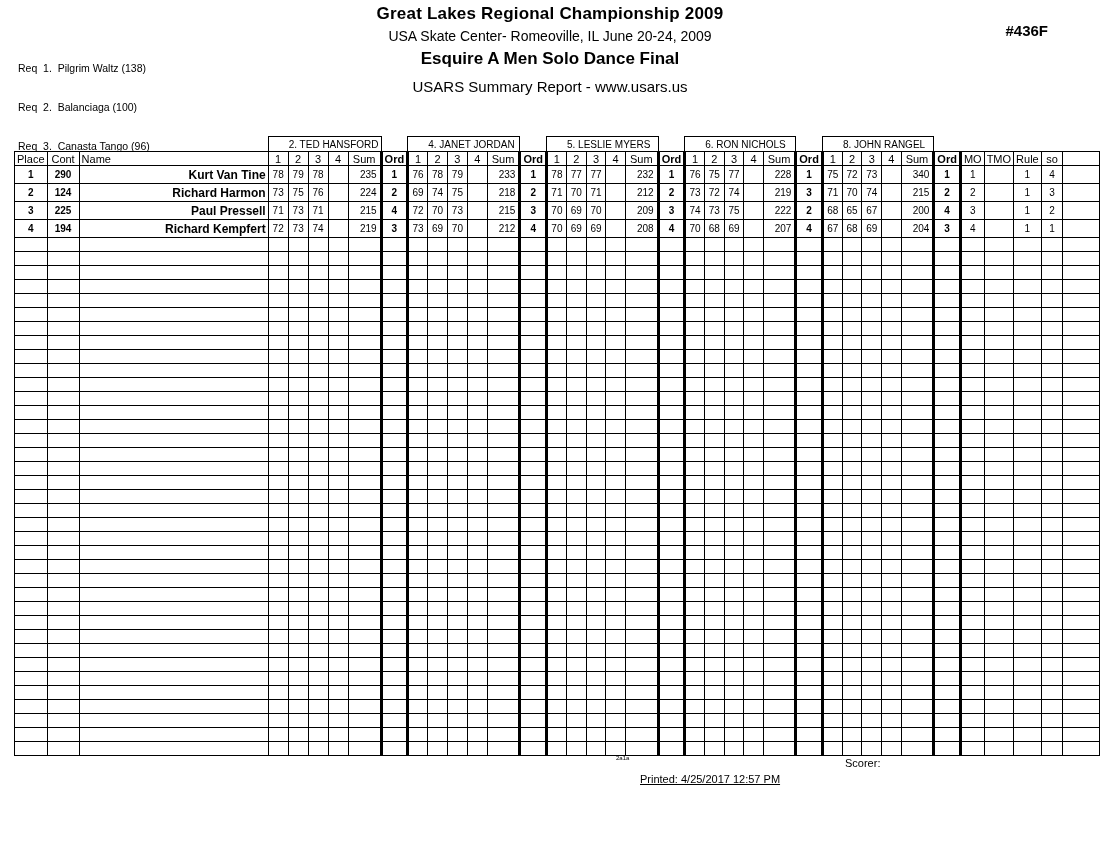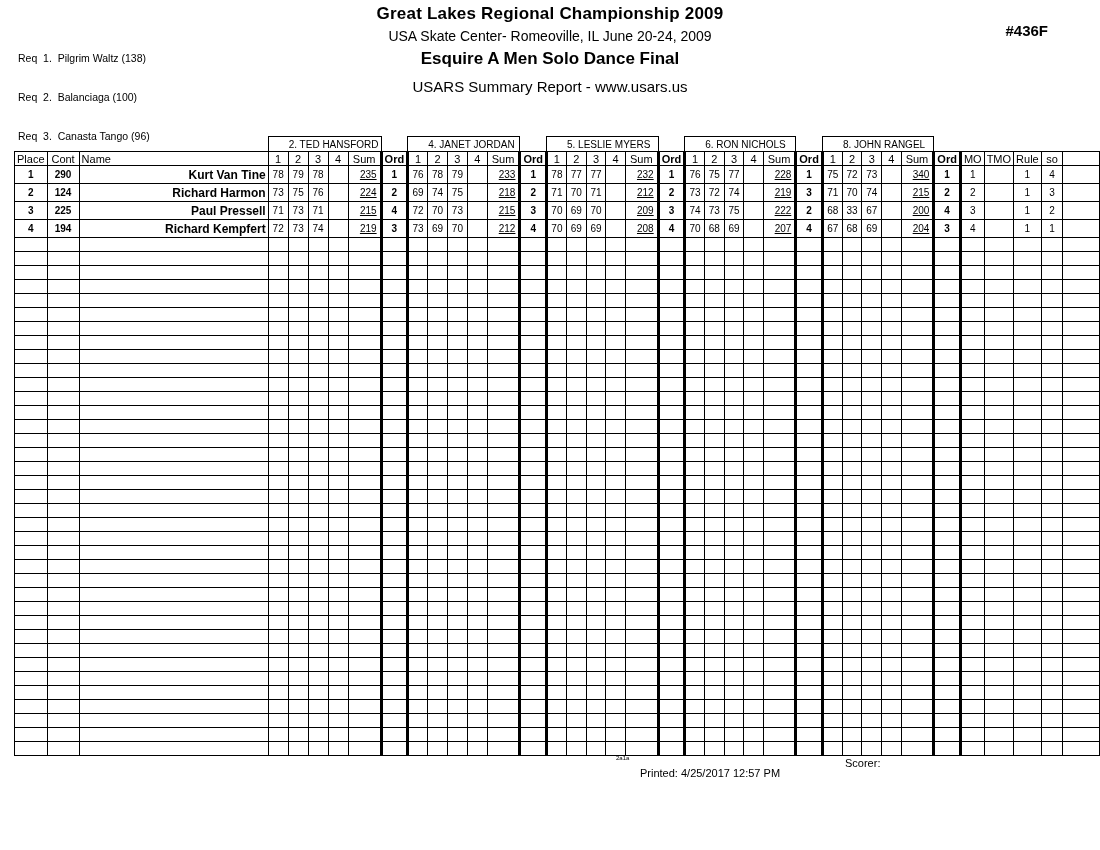--- a/index.html
+++ b/index.html
@@ -1,45 +1,45 @@
 <!DOCTYPE html>
 <html><head>
 <meta charset="utf-8">
 <style>
   html,body{margin:0;padding:0;background:#ffffff;}
   .page{position:relative;width:1100px;height:850px;background:#fff;color:#000;
         font-family:"Liberation Sans",sans-serif;overflow:hidden;}
 
-  .reqs{position:absolute;left:18px;top:26px;font-size:10.5px;line-height:13px;white-space:pre;}
+  .reqs{position:absolute;left:18px;top:36px;font-size:10.5px;line-height:13px;white-space:pre;}
 
   .titles{position:absolute;left:0;right:0;top:4px;text-align:center;}
   .t1{font-size:17px;font-weight:bold;letter-spacing:.2px;}
   .t2{font-size:14px;margin-top:4px;text-align:center;}
   .t3{font-size:17px;font-weight:bold;margin-top:5px;}
   .t4{font-size:15px;margin-top:9px;}
   .code{position:absolute;right:52px;top:22px;font-size:15px;font-weight:bold;}
 
   .tblwrap{position:absolute;left:14px;top:136px;}
   table{border-collapse:collapse;table-layout:fixed;}
   td{border:1px solid #000;padding:0 2px;font-size:9.5px;height:13px;text-align:center;
      overflow:hidden;white-space:nowrap;vertical-align:middle;}
   tr.jrow td{border:none;height:14px;}
   tr.jrow td.jname{border:1px solid #000;text-align:left;font-size:10px;padding-left:20px;}
   tr.hrow td{font-size:11px;}
   td.l{text-align:left;}
-  td.r{text-align:right;padding-right:3px;text-decoration:underline;}
+  td.r{text-align:right;padding-right:3px;}
   td.b{font-weight:bold;}
   td.ord{border-left:3px solid #000;border-right:3px solid #000;font-weight:bold;}
   tr.data td{height:17px;font-size:10px;}
   tr.data td.name{font-weight:bold;text-align:right;padding-left:4px;font-size:12px;margin-top:7px;}
   tr.erow td{height:13px;}
 
   .footer{position:absolute;left:14px;top:757px;width:1072px;height:16px;font-size:11px;}
   .footer .tiny{position:absolute;left:602px;top:-2px;font-size:6px;}
-  .footer .printed{position:absolute;left:626px;top:10px;}
+  .footer .printed{position:absolute;left:626px;top:16px;text-decoration:underline;}
   .footer .scorer{position:absolute;left:831px;top:0;}
 </style>
 </head>
 <body>
 
 <div class="page">
 
   <div class="reqs">
     <div>Req  1.  Pilgrim Waltz (138)</div>
     <div>Req  2.  Balanciaga (100)</div>
@@ -254,21 +254,21 @@
             <td></td>
             <td class="r">209</td>
             <td class="ord">3</td>
             <td>74</td>
             <td>73</td>
             <td>75</td>
             <td></td>
             <td class="r">222</td>
             <td class="ord">2</td>
             <td>68</td>
-            <td>33</td>
+            <td>65</td>
             <td>67</td>
             <td></td>
             <td class="r">200</td>
             <td class="ord">4</td>
             <td>3</td>
             <td></td>
             <td>1</td>
             <td>2</td>
             <td></td>
           </tr>

